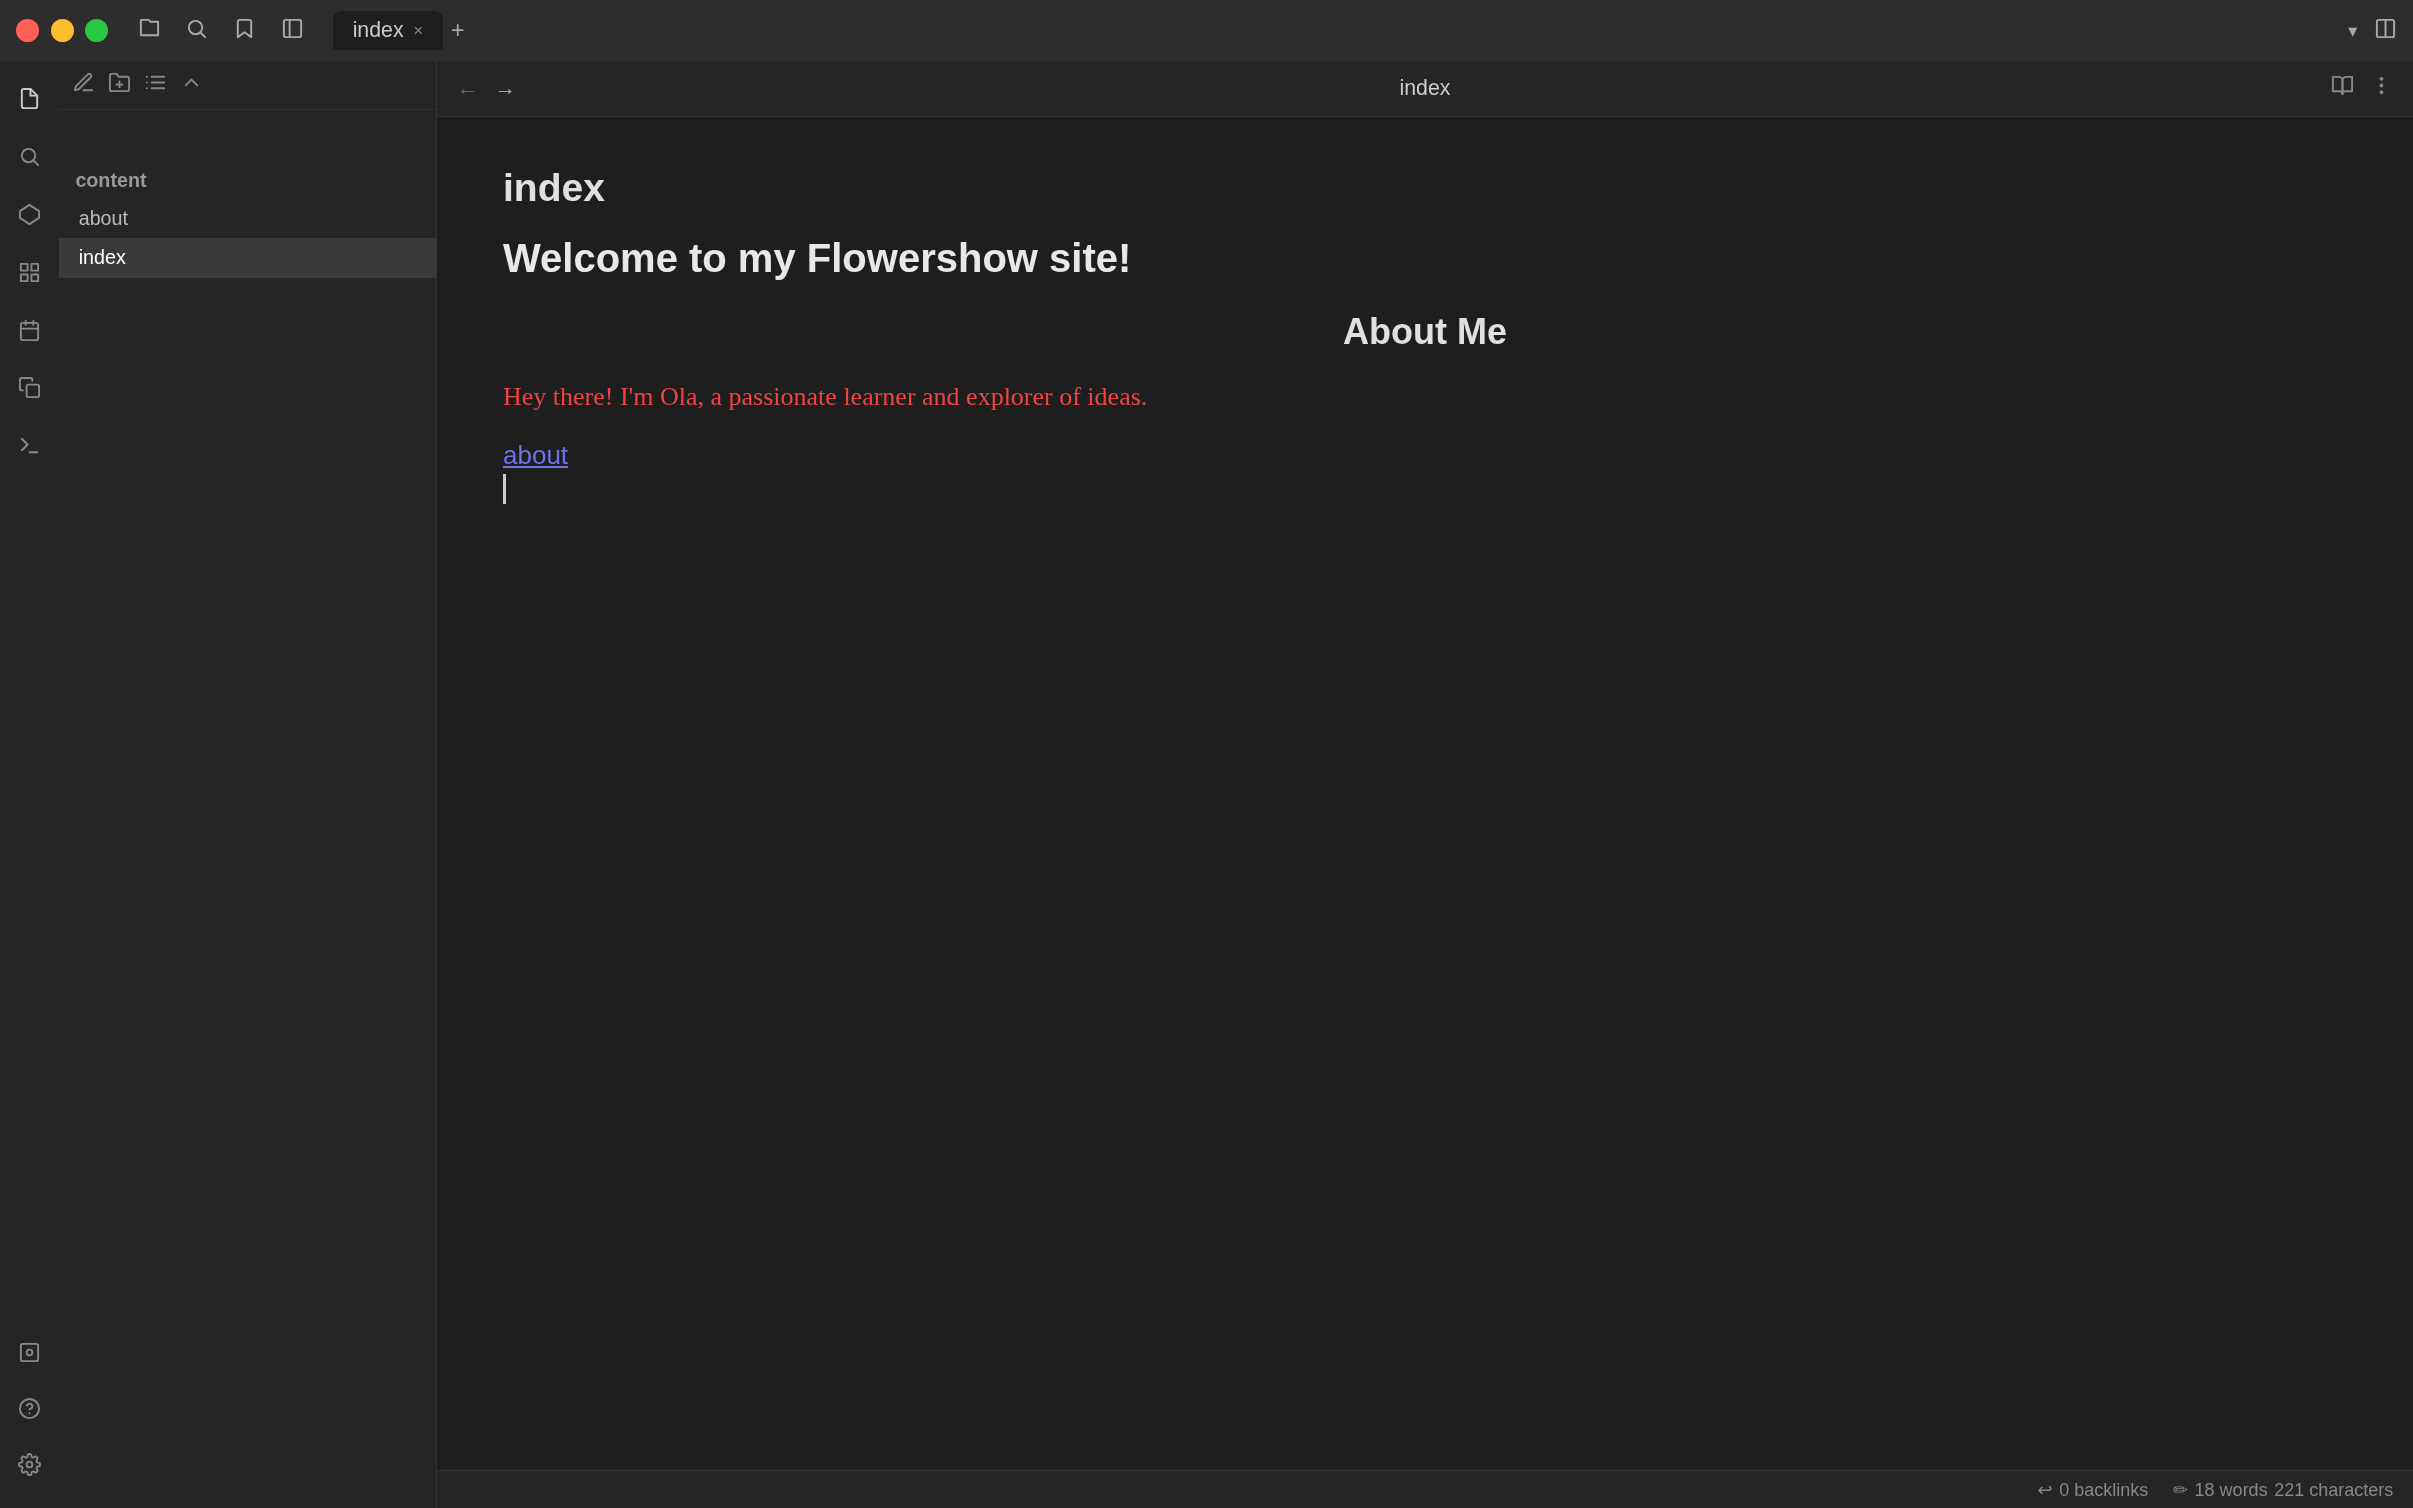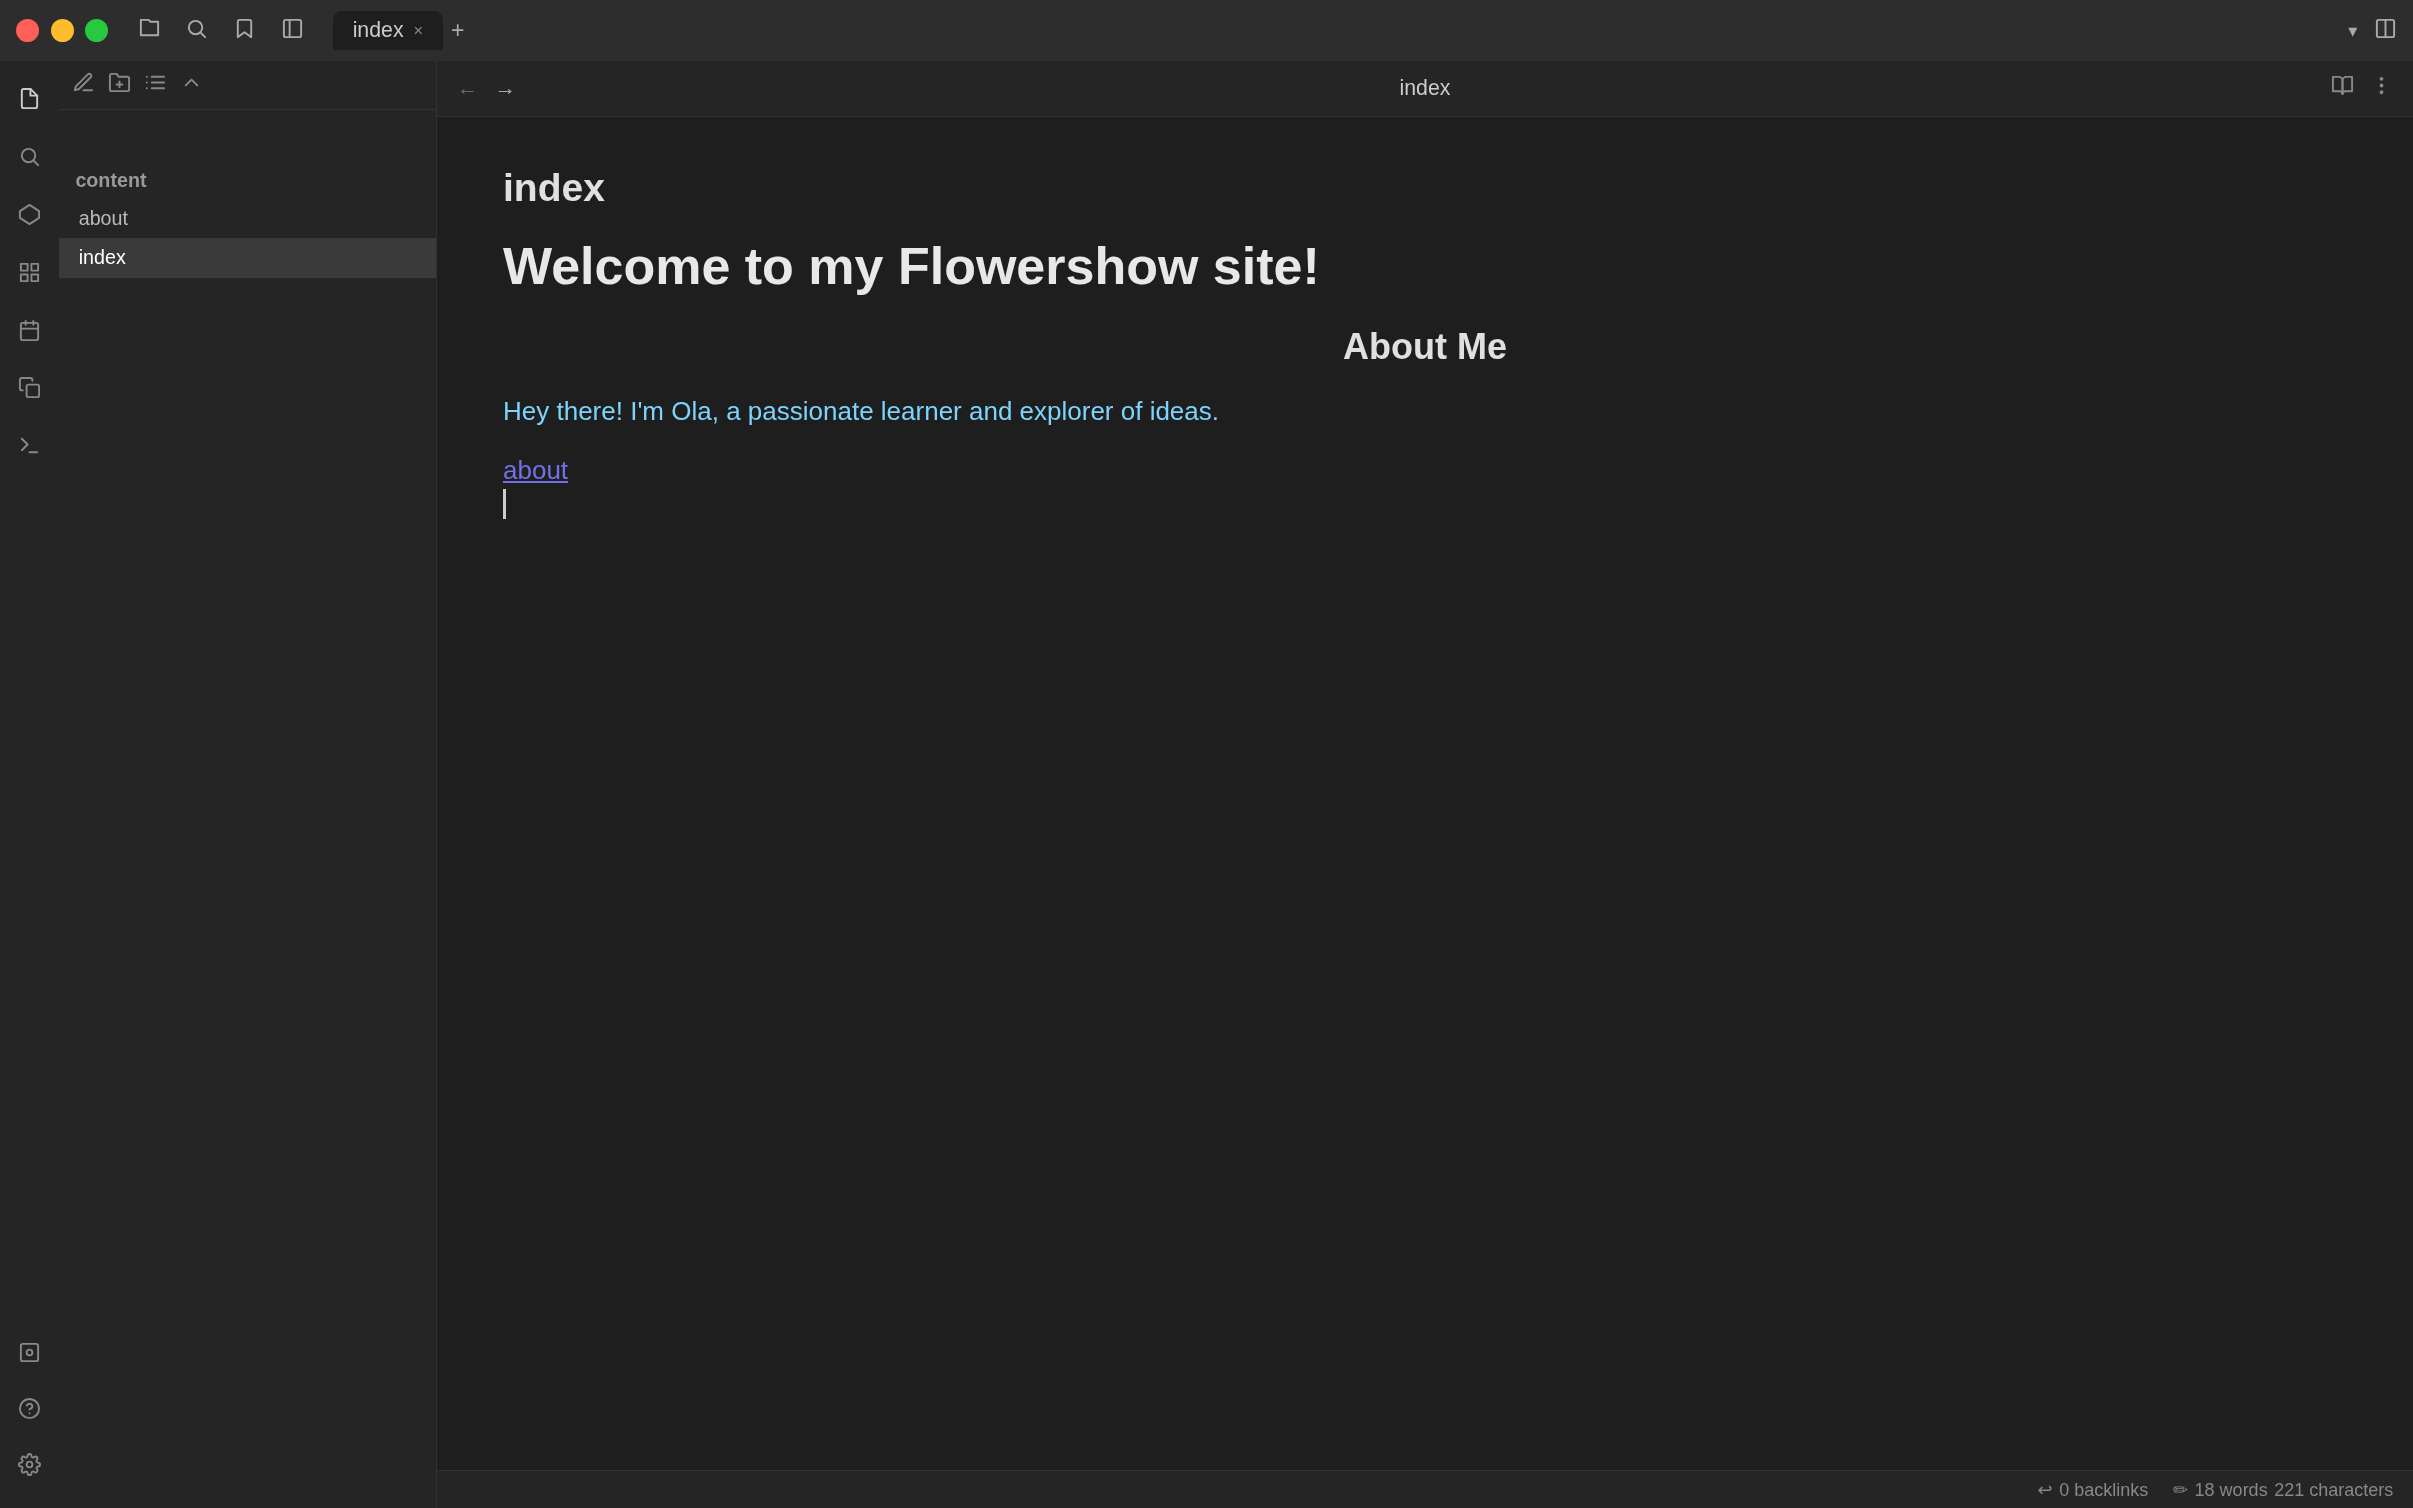--- a/index.html
+++ b/index.html
@@ -264,39 +264,40 @@
     }
 
     .doc-title {
       font-size: 39px;
       font-weight: 700;
       color: #e0e0e0;
       margin-bottom: 26px;
     }
 
     .doc-h1 {
-      font-size: 52px;
+      font-size: 40px;
       font-weight: 800;
       color: #e8e8e8;
       margin-bottom: 29.6px;
     }
 
     .doc-h2 {
       font-size: 36px;
       font-weight: 700;
       color: #e0e0e0;
       margin-bottom: 23px;
       text-align: center;
     }
 
     .doc-p {
       font-size: 26px;
-      color: #7dd3fc;
+      color: #ef4444;
       margin-bottom: 23px;
       line-height: 1.6;
+      font-family: Liberation Serif, serif;
     }
 
     .doc-link {
       color: #7070e8;
       text-decoration: underline;
       cursor: pointer;
       font-size: 26px;
     }
 
     .cursor-line {

